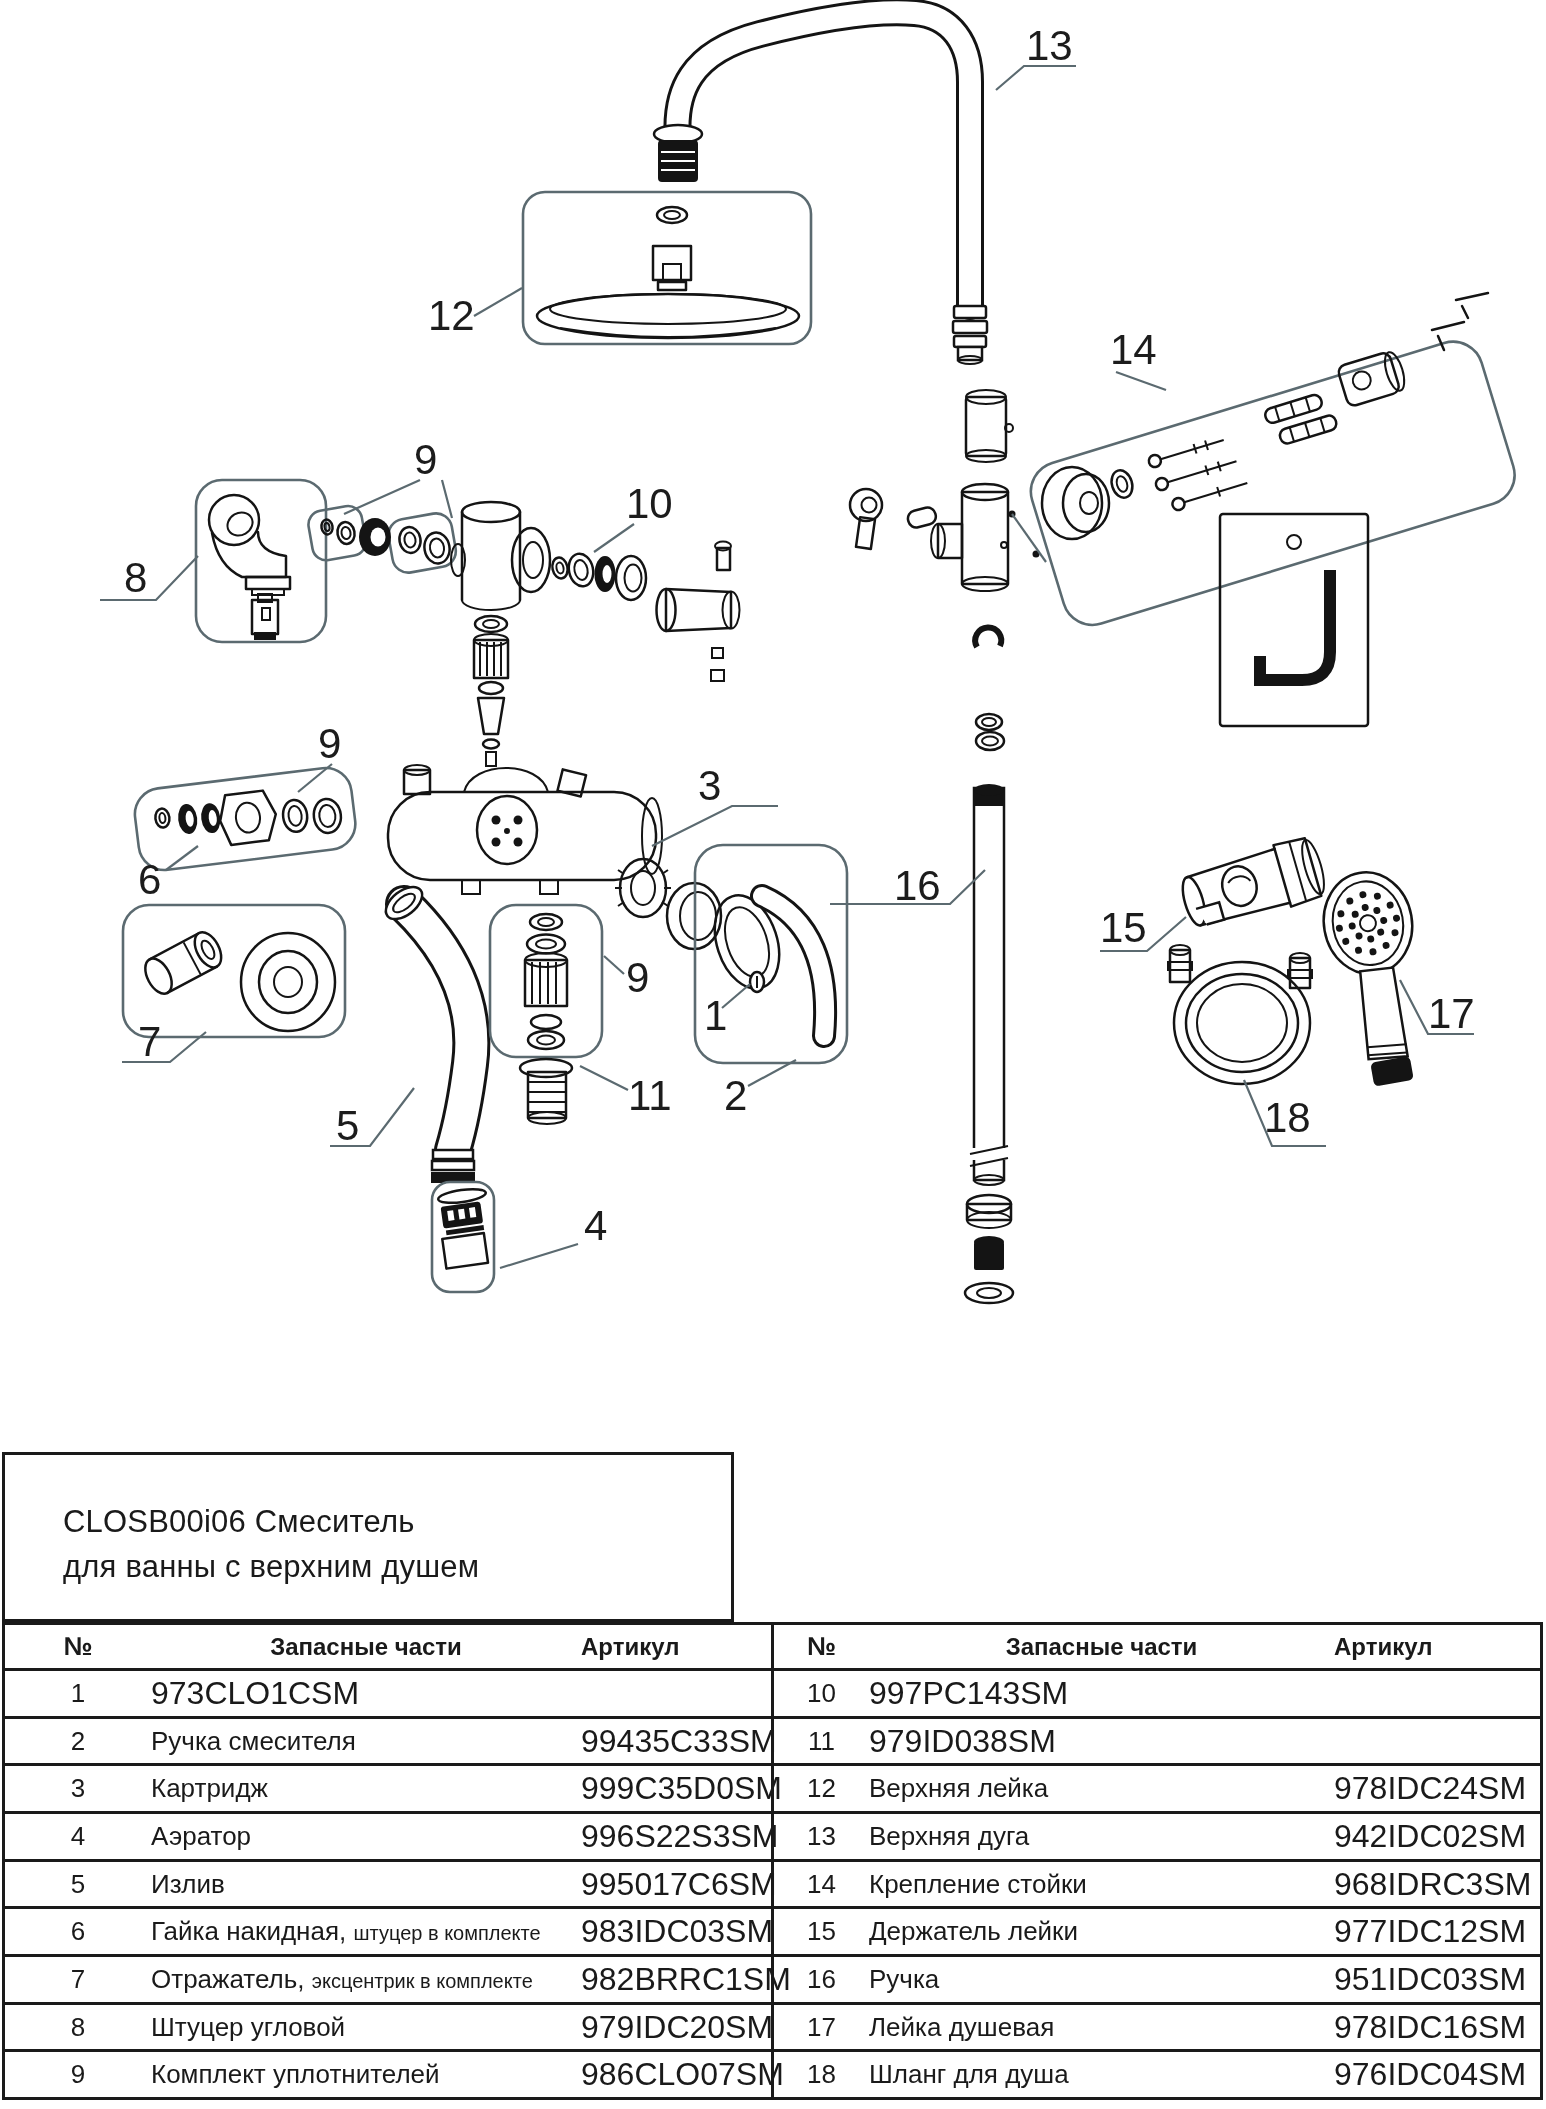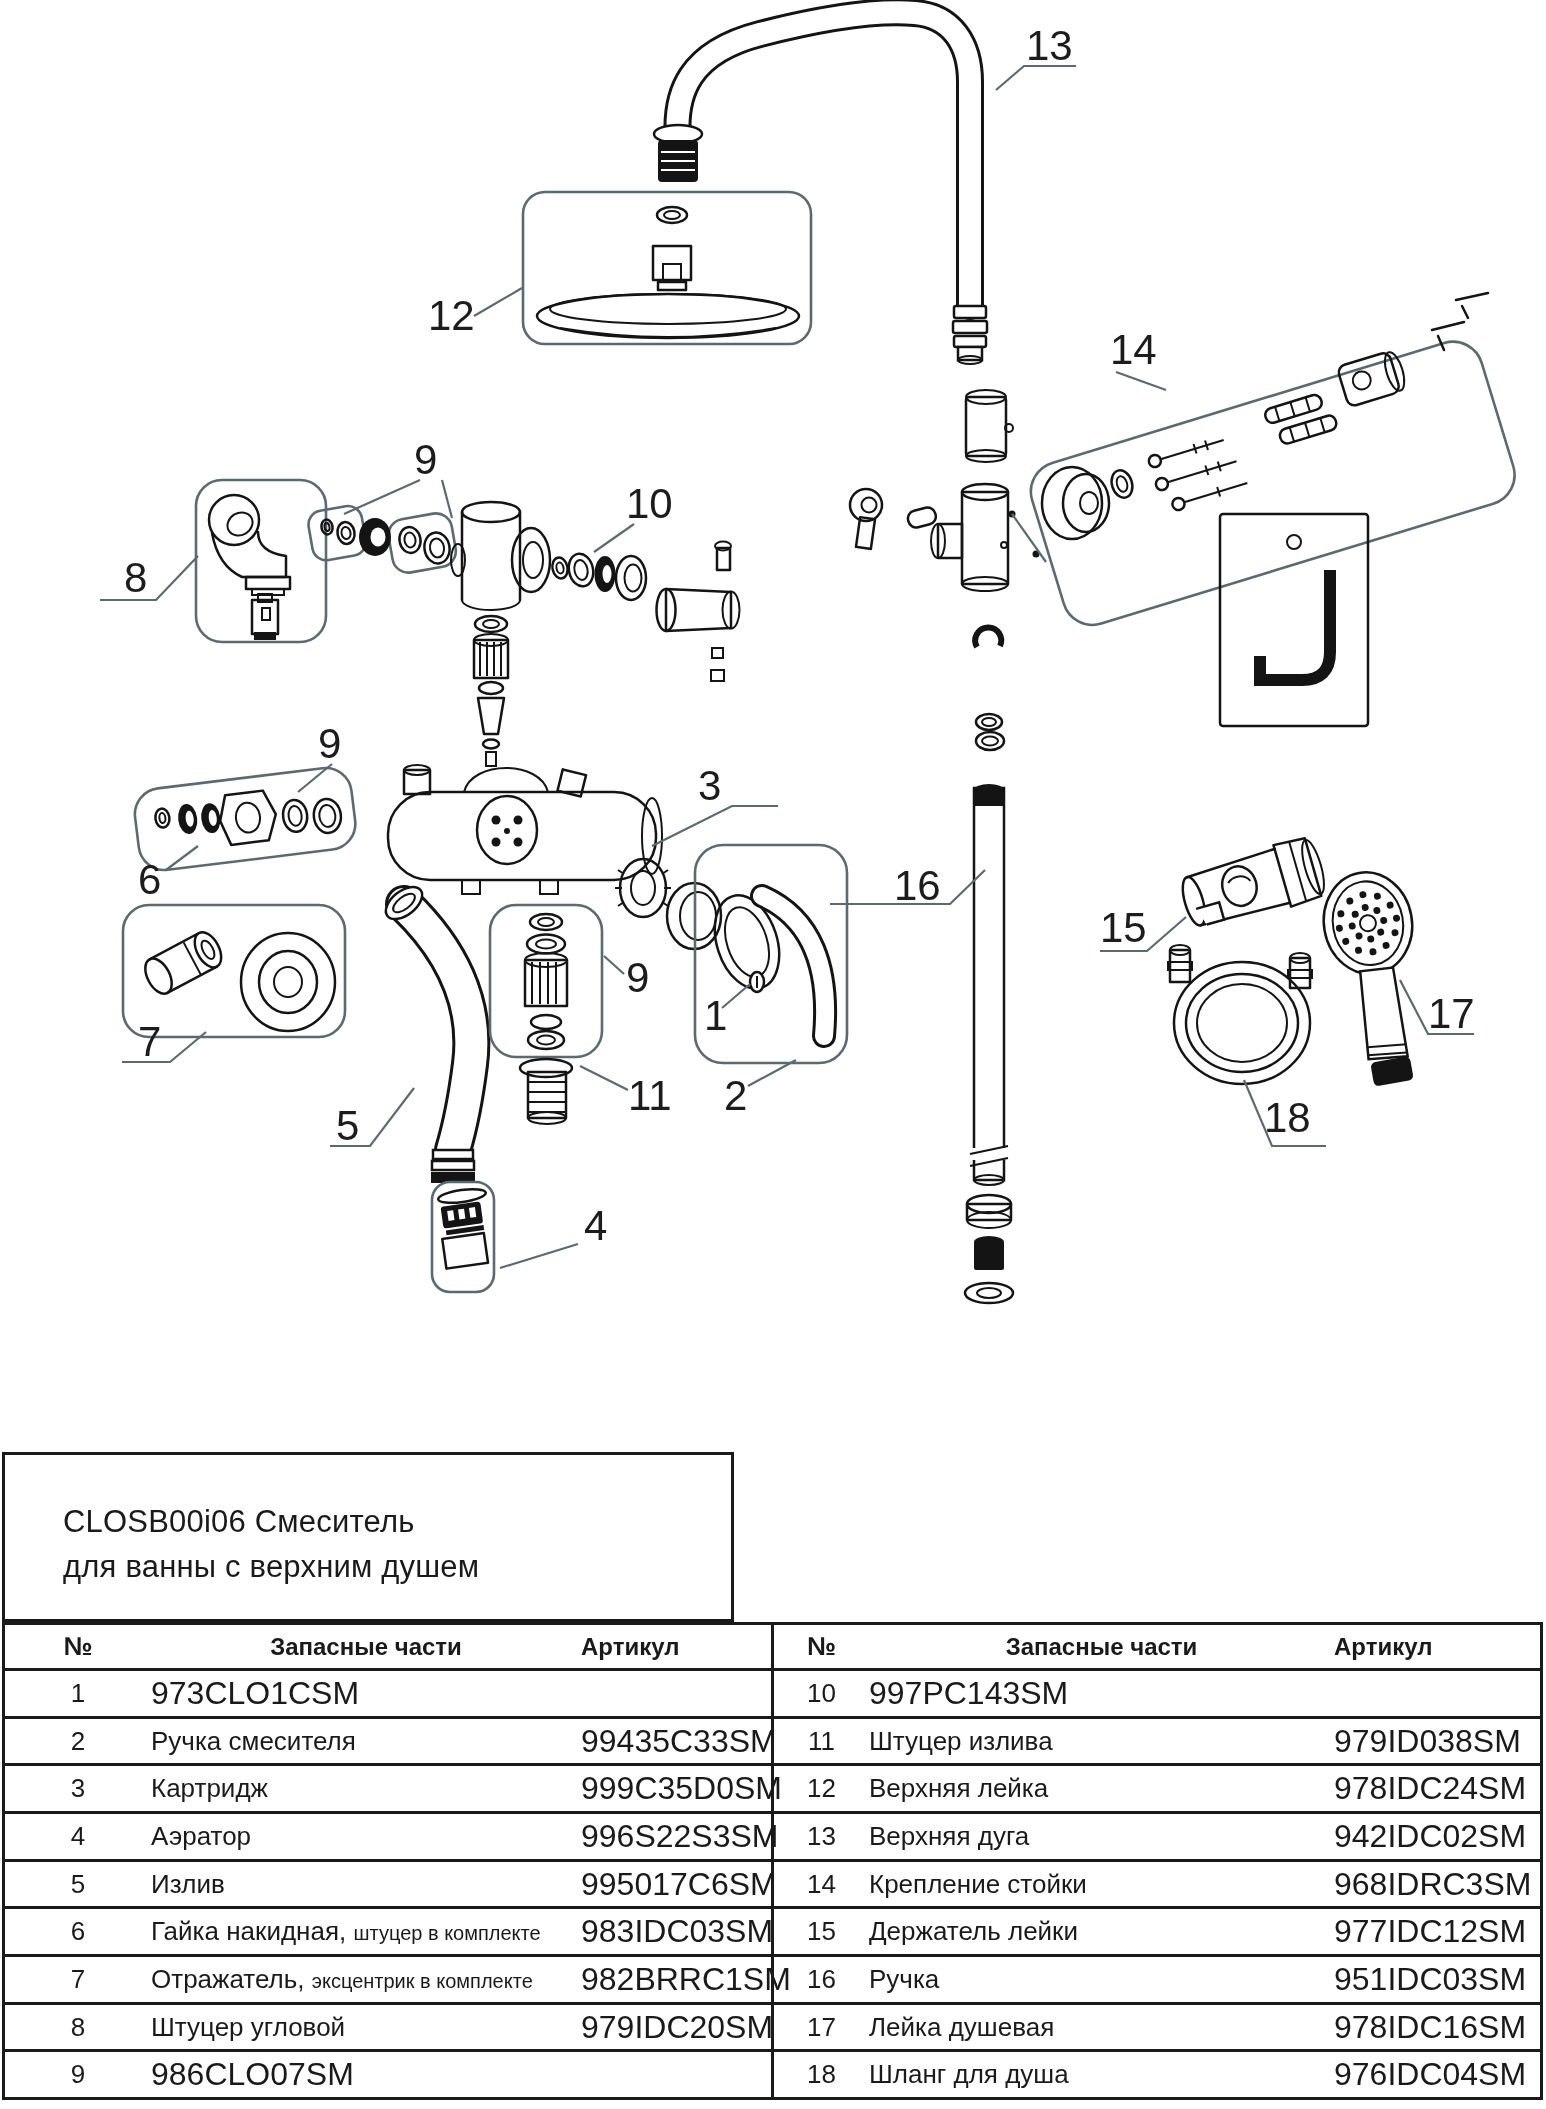--- a/index.html
+++ b/index.html
@@ -546,37 +546,37 @@
         <div class="cname"><span>Отражатель,</span> <span class="note">эксцентрик в комплекте</span></div>
         <div class="cart">982BRRC1SM</div>
       </div>
       <div class="trow">
         <div class="cnum">8</div>
         <div class="cname"><span>Штуцер угловой</span> <span class="note"></span></div>
         <div class="cart">979IDC20SM</div>
       </div>
       <div class="trow">
         <div class="cnum">9</div>
+        <div class="cname"><span>Комплект уплотнителей</span> <span class="note"></span></div>
         <div class="cart">986CLO07SM</div>
       </div>
     </div>
 
     <div class="half rgt">
       <div class="trow hdr">
         <div class="cnum">№</div>
         <div class="cname" style="text-align:center;">Запасные части</div>
         <div class="cart">Артикул</div>
       </div>
       <div class="trow">
         <div class="cnum">10</div>
         <div class="cart">997PC143SM</div>
       </div>
       <div class="trow">
         <div class="cnum">11</div>
-        <div class="cname">Штуцер излива</div>
         <div class="cart">979ID038SM</div>
       </div>
       <div class="trow">
         <div class="cnum">12</div>
         <div class="cname">Верхняя лейка</div>
         <div class="cart">978IDC24SM</div>
       </div>
       <div class="trow">
         <div class="cnum">13</div>
         <div class="cname">Верхняя дуга</div>

